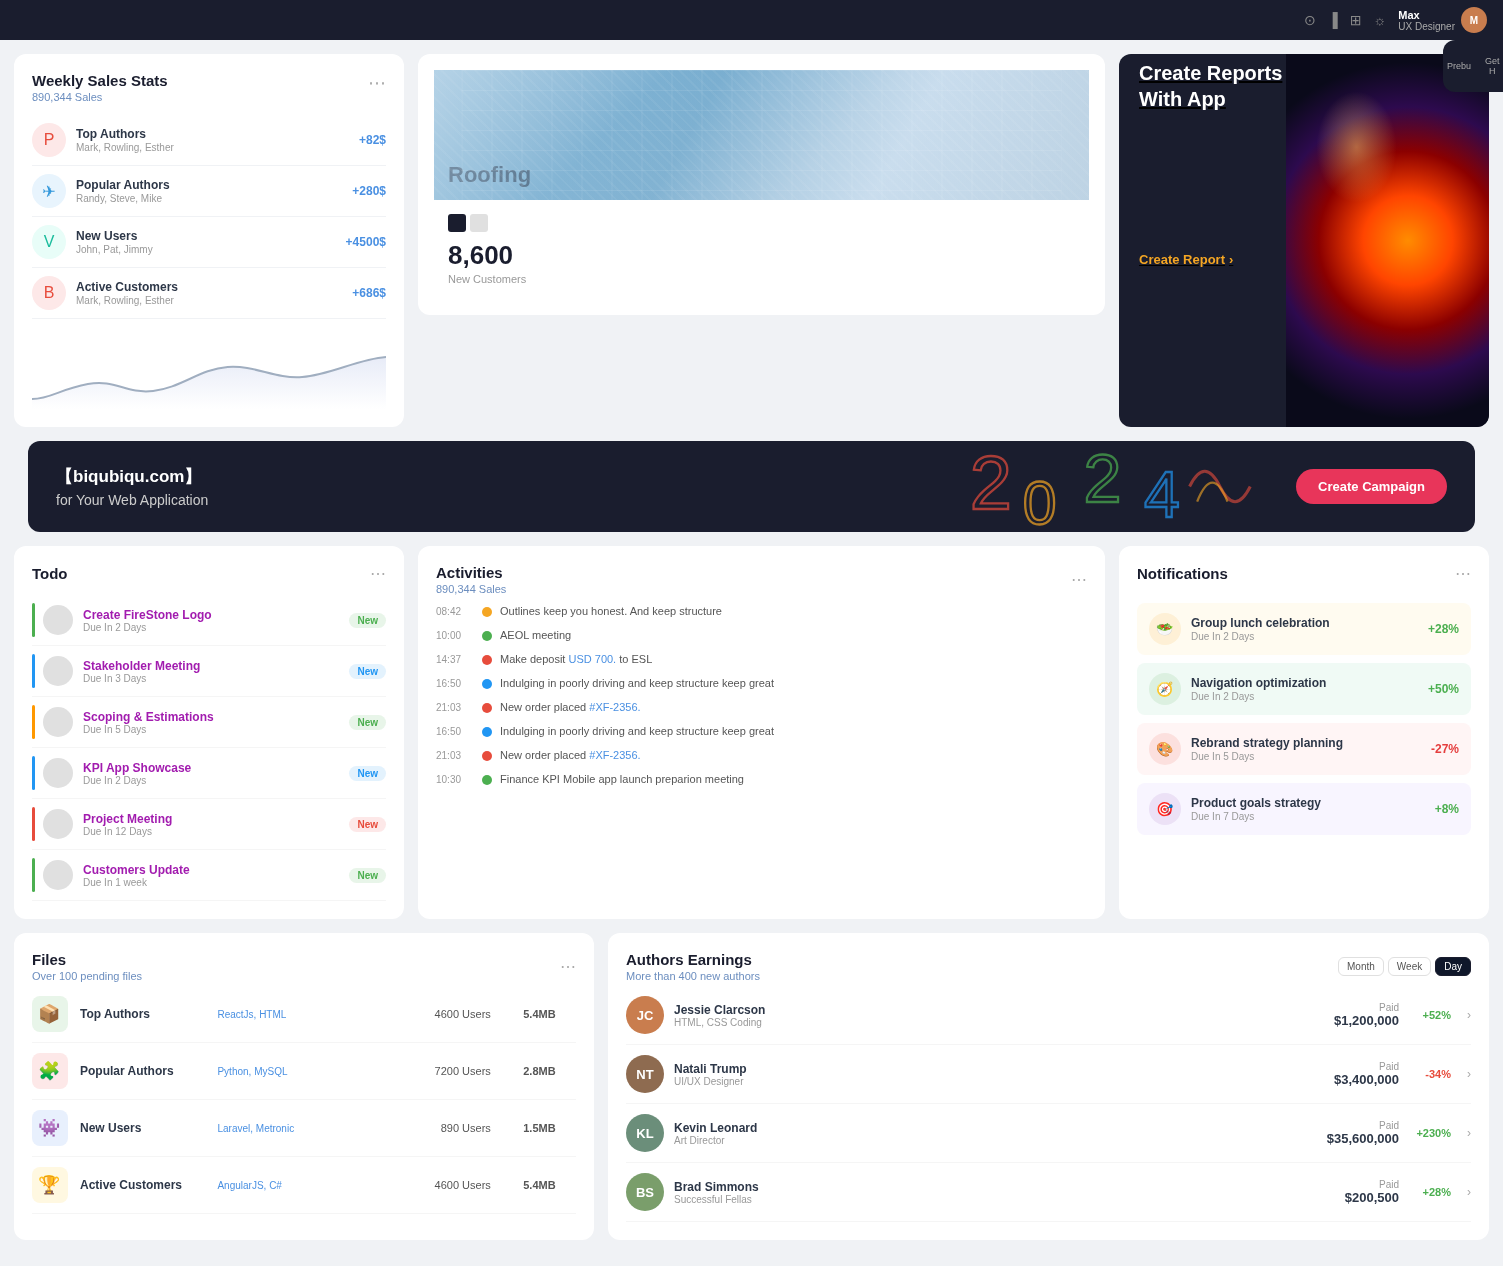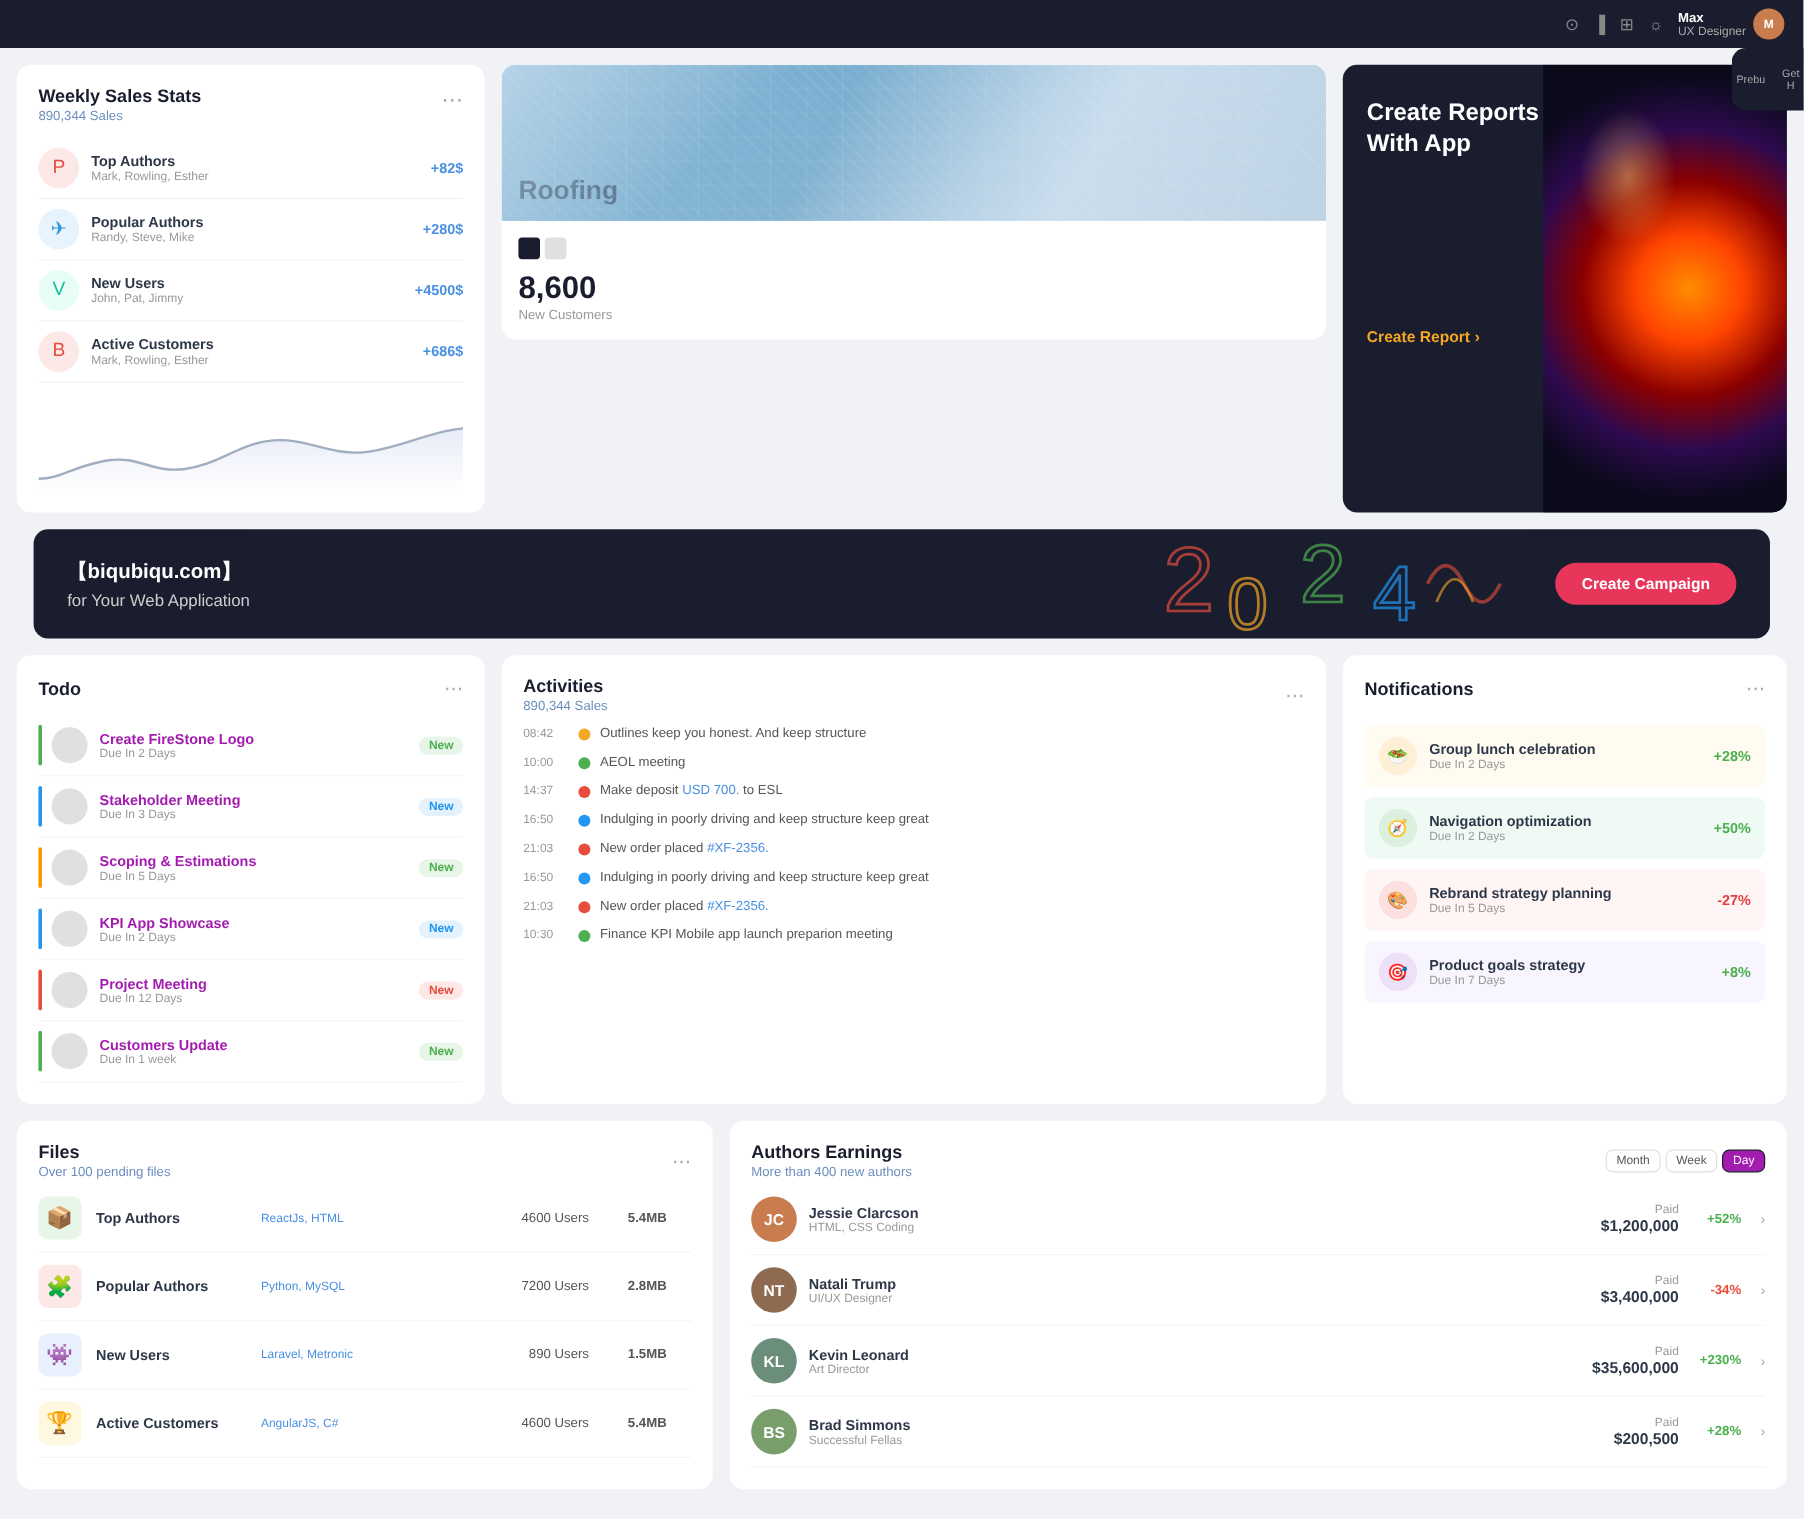--- a/index.html
+++ b/index.html
@@ -32,35 +32,35 @@
     .stat-icon { width: 34px; height: 34px; border-radius: 50%; display: flex; align-items: center; justify-content: center; margin-right: 10px; flex-shrink: 0; font-size: 16px; }
     .stat-info { flex: 1; }
     .stat-name { font-size: 12px; font-weight: 600; color: #2d3748; }
     .stat-people { font-size: 10px; color: #999; margin-top: 1px; }
     .stat-value { font-size: 12px; font-weight: 600; color: #4a90e2; }
 
     .chart-area { height: 80px; margin-top: 10px; position: relative; }
     .chart-area svg { width: 100%; height: 100%; }
 
     
-    .roofing-card { padding: 0; overflow: hidden; border-radius: 12px; }
+    .roofing-card { padding: 16px; overflow: hidden; border-radius: 12px; }
     .roofing-img { width: 100%; height: 130px; background: linear-gradient(135deg, #b8d4e8 0%, #7fb3d3 30%, #c8dce8 60%, #d8e8f0 100%); position: relative; display: flex; align-items: flex-end; }
     .roofing-img-overlay { position: absolute; inset: 0; background: repeating-linear-gradient(45deg, rgba(255,255,255,0.05) 0px, rgba(255,255,255,0.05) 2px, transparent 2px, transparent 8px); }
     .roofing-glass { position: absolute; inset: 0; background: linear-gradient(120deg, rgba(180,210,230,0.7) 0%, rgba(100,160,200,0.5) 40%, rgba(200,220,240,0.6) 70%, rgba(150,180,210,0.4) 100%); }
     .roofing-label { padding: 12px 14px; font-size: 22px; font-weight: 700; color: #1a1d2e; }
     .new-customers-area { padding: 14px; }
     .nc-icons { display: flex; gap: 4px; margin-bottom: 8px; }
     .nc-icon-box { width: 18px; height: 18px; background: #1a1d2e; border-radius: 3px; }
     .nc-icon-box.light { background: #e0e0e0; }
     .nc-number { font-size: 26px; font-weight: 700; color: #1a1d2e; }
     .nc-label { font-size: 11px; color: #999; margin-top: 2px; }
 
     
     .reports-card { background: #1a1d2e; border-radius: 12px; overflow: hidden; position: relative; min-height: 280px; }
-    .reports-text { padding: 27px 20px; position: relative; z-index: 2; }
+    .reports-text { padding: 6px 20px; position: relative; z-index: 2; text-decoration: underline; }
     .reports-title { font-size: 20px; font-weight: 700; color: #fff; line-height: 1.3; }
     .reports-link { margin-top: 140px; display: flex; align-items: center; gap: 4px; color: #f5a623; font-size: 13px; font-weight: 600; cursor: pointer; }
     .reports-planet { position: absolute; right: 0; top: 0; bottom: 0; width: 55%; background: radial-gradient(circle at 60% 50%, #ff8c00 0%, #ff4500 20%, #8b0000 40%, #2d0a4e 60%, #0a0a1a 80%); border-radius: 0 12px 12px 0; overflow: hidden; }
     .planet-highlight { position: absolute; top: 10%; left: 15%; width: 40%; height: 30%; background: radial-gradient(ellipse, rgba(255,200,100,0.5) 0%, transparent 70%); }
 
     
     .campaign-banner { background: #1a1d2e; border-radius: 12px; padding: 24px 28px; display: flex; align-items: center; justify-content: space-between; overflow: hidden; position: relative; margin: 0 14px; }
     .campaign-brand { font-size: 17px; font-weight: 600; color: #fff; }
     .campaign-tagline { font-size: 14px; color: #ccc; margin-top: 4px; }
     .campaign-btn { background: #e8355a; color: #fff; border: none; border-radius: 20px; padding: 10px 22px; font-size: 13px; font-weight: 600; cursor: pointer; white-space: nowrap; }
@@ -103,21 +103,21 @@
     .file-item { display: flex; align-items: center; padding: 10px 0; border-bottom: 1px solid #f5f5f5; gap: 12px; }
     .file-icon-box { width: 36px; height: 36px; border-radius: 8px; display: flex; align-items: center; justify-content: center; font-size: 18px; flex-shrink: 0; }
     .file-name { font-size: 12px; font-weight: 600; color: #2d3748; flex: 1.2; }
     .file-tags { font-size: 10px; color: #4a90e2; flex: 1.5; }
     .file-users { font-size: 11px; color: #555; flex: 1; text-align: right; }
     .file-size { font-size: 11px; color: #555; flex: 0.7; text-align: center; font-weight: 700; }
 
     
     .earnings-filters { display: flex; gap: 4px; }
     .filter-btn { font-size: 10px; padding: 3px 8px; border-radius: 6px; border: 1px solid #e0e0e0; cursor: pointer; background: #fff; color: #555; }
-    .filter-btn.active { background: #a21caf; color: #fff; border-color: #1a1d2e; }
+    .filter-btn.active { background: #0f172a; color: #fff; border-color: #1a1d2e; }
     .author-item { display: flex; align-items: center; padding: 10px 0; border-bottom: 1px solid #f5f5f5; gap: 10px; }
     .author-avatar { width: 38px; height: 38px; border-radius: 50%; background: #c97d4e; flex-shrink: 0; display: flex; align-items: center; justify-content: center; color: #fff; font-size: 13px; font-weight: bold; }
     .author-info { flex: 1; }
     .author-name { font-size: 12px; font-weight: 600; color: #2d3748; }
     .author-role { font-size: 10px; color: #999; }
     .author-paid-label { font-size: 10px; color: #999; }
     .author-amount { font-size: 13px; font-weight: 700; color: #2d3748; }
     .author-change { font-size: 11px; font-weight: 600; min-width: 42px; text-align: right; }
     .author-arrow { color: #aaa; font-size: 12px; cursor: pointer; margin-left: 6px; }
 

